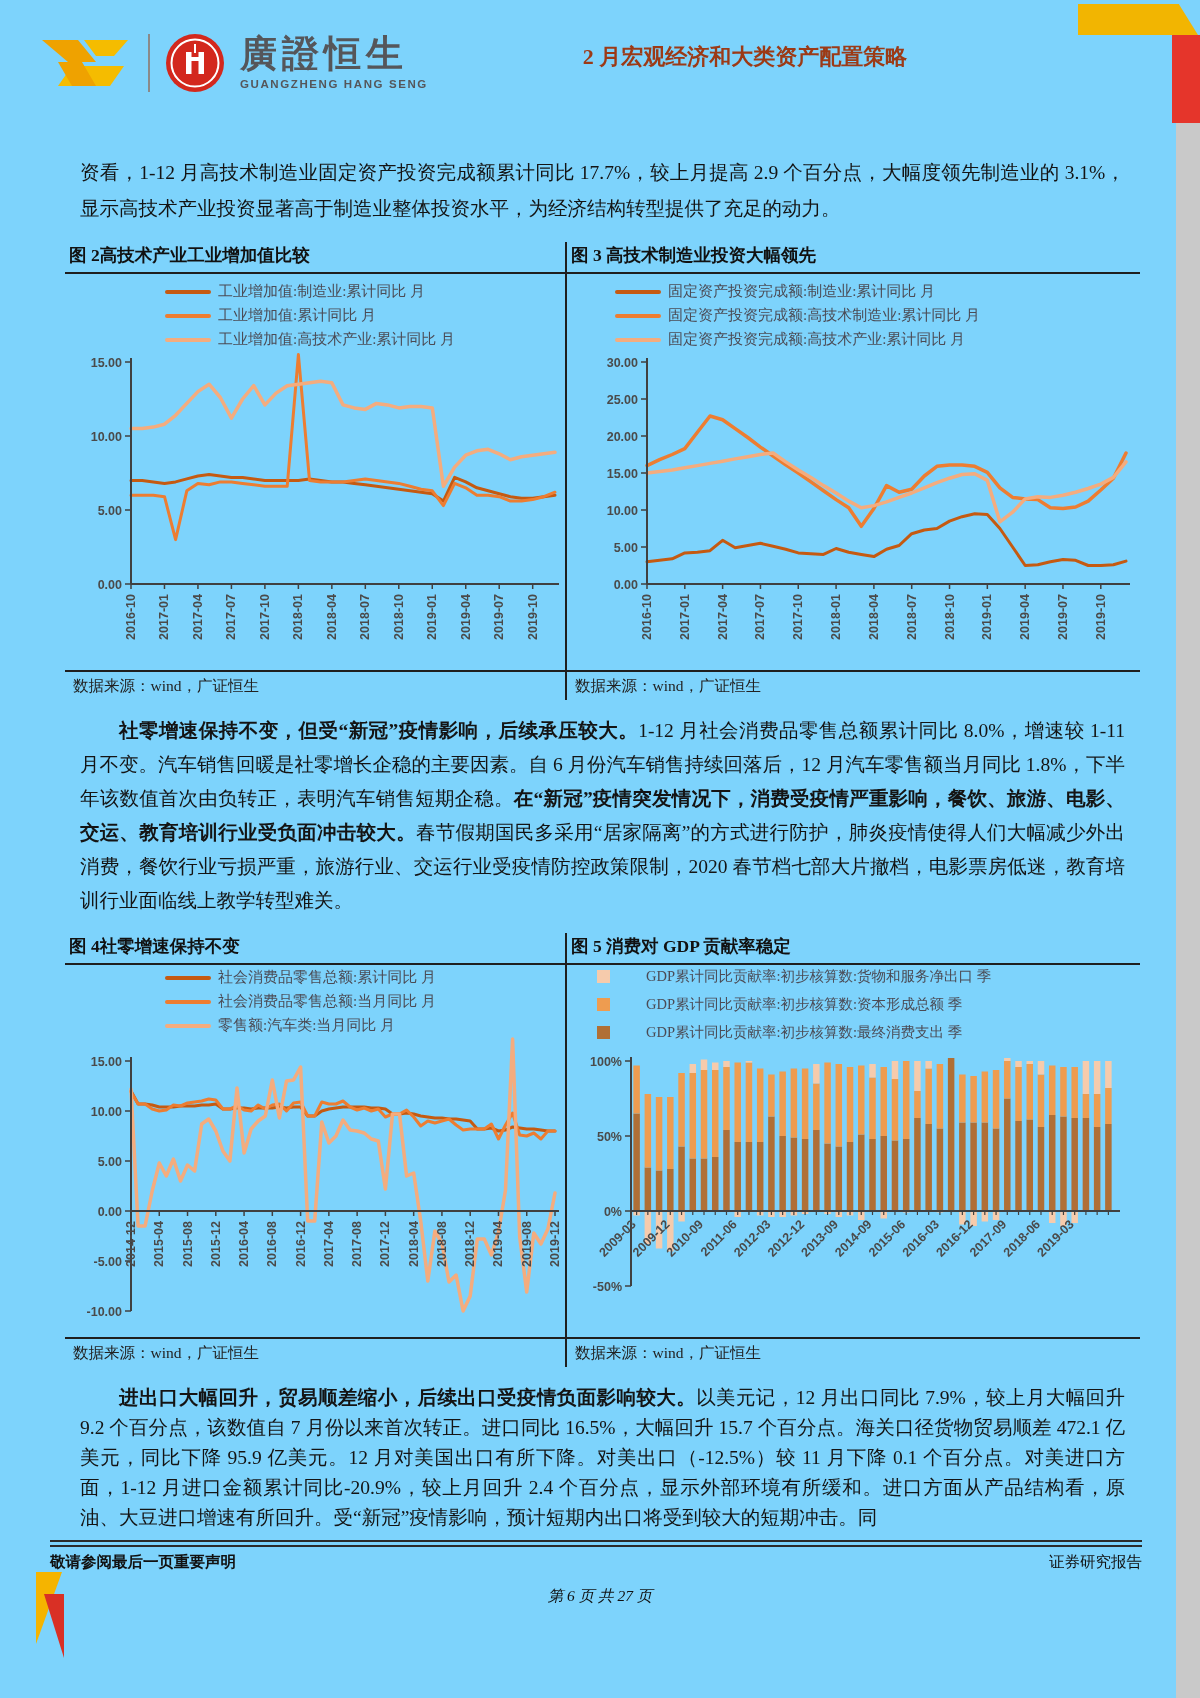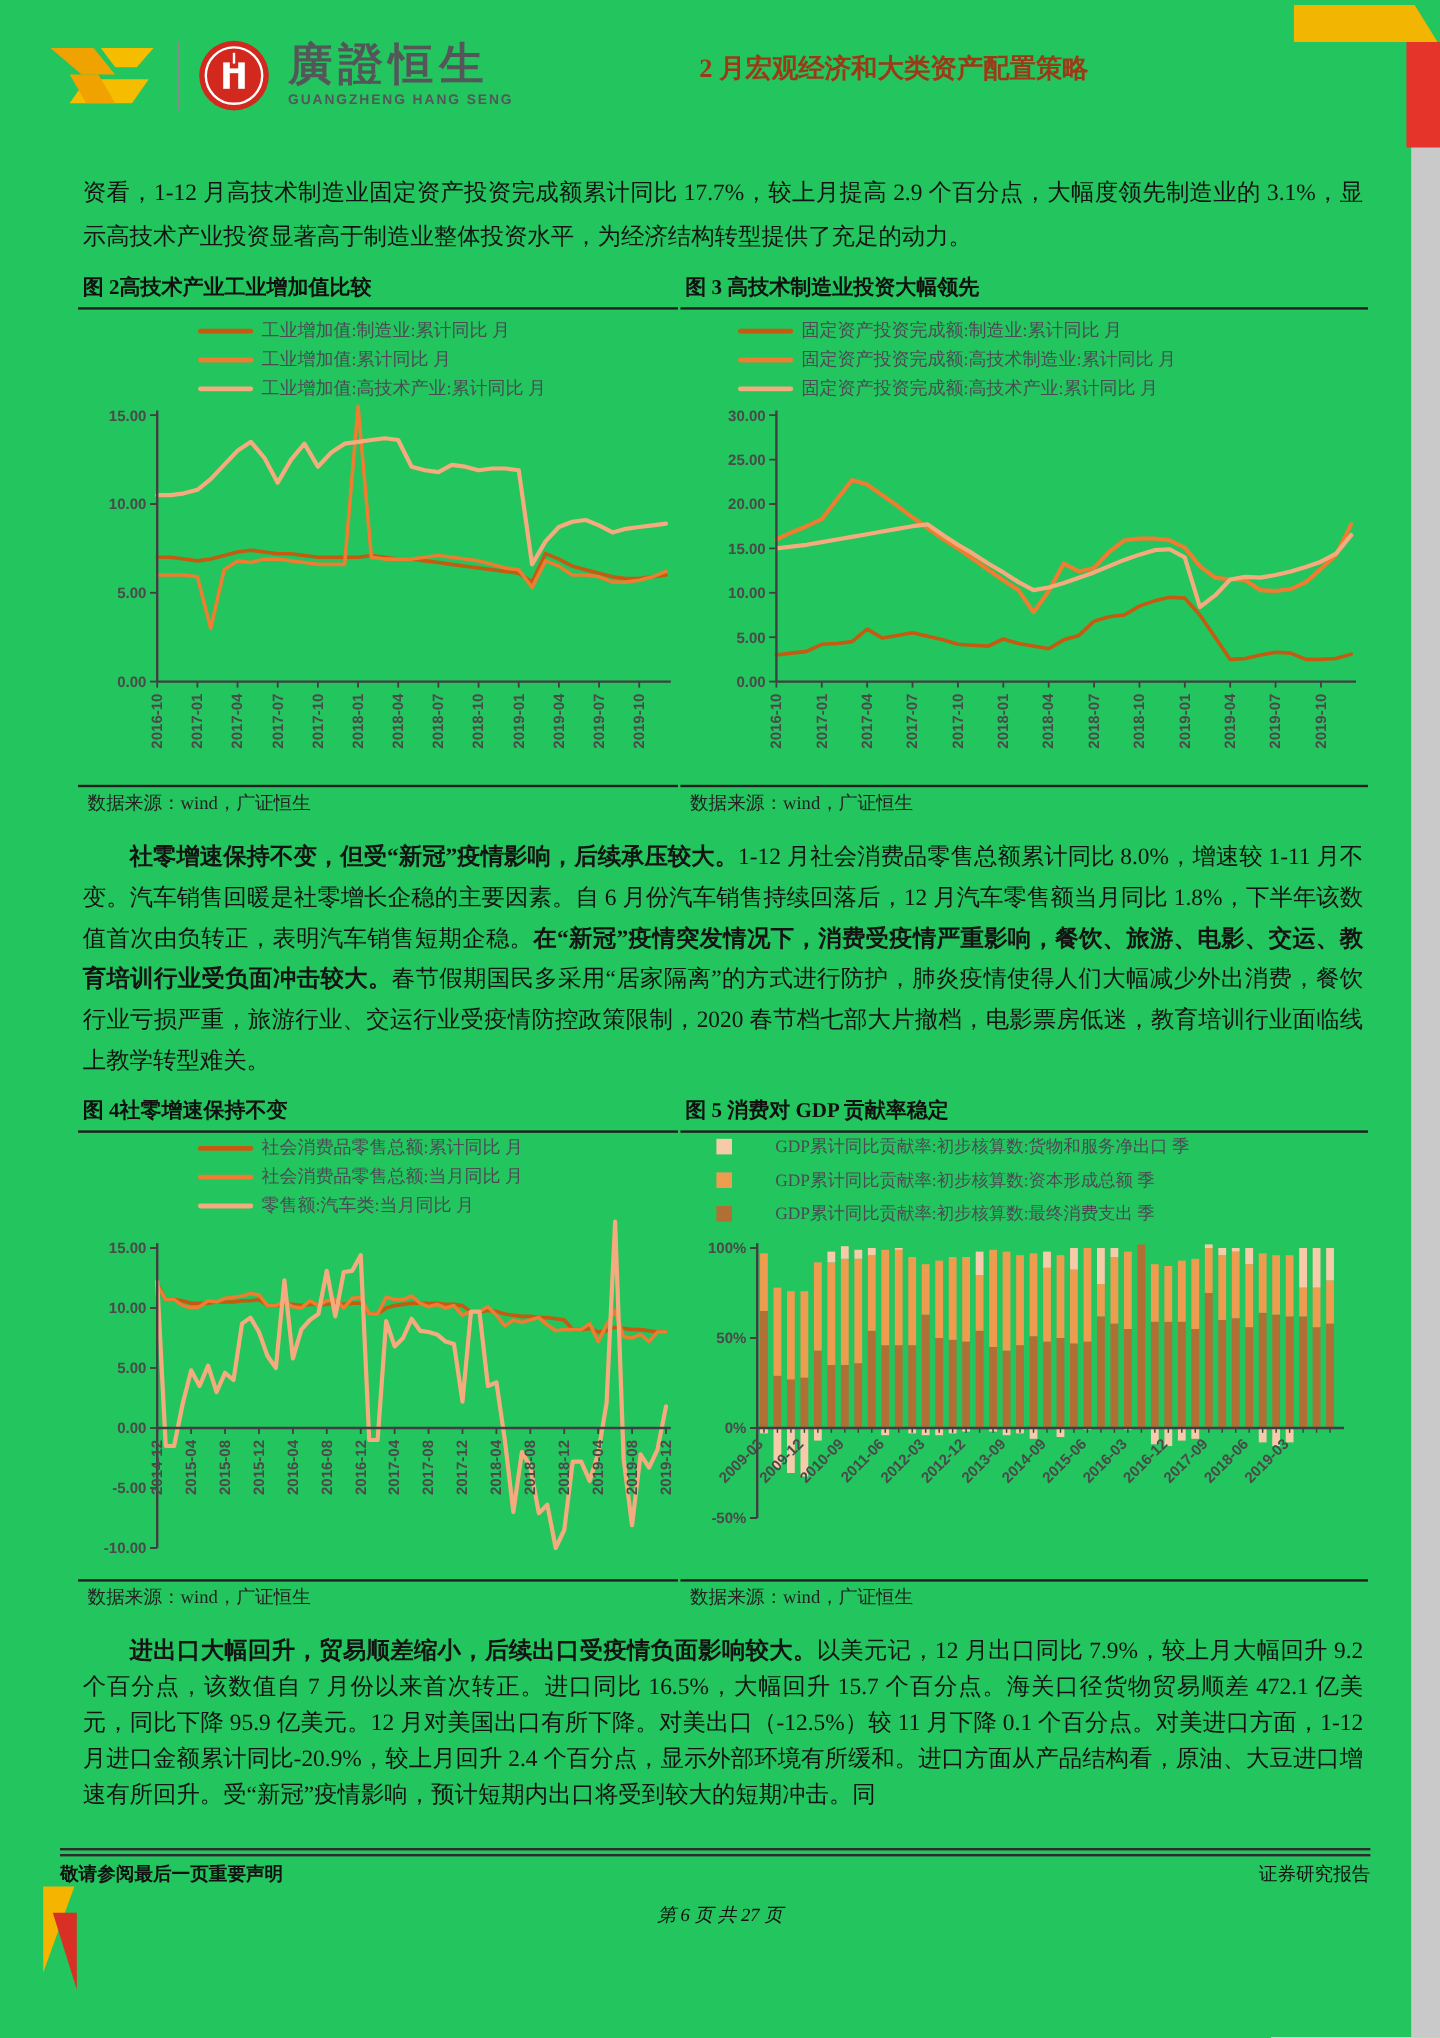--- a/index.html
+++ b/index.html
@@ -1,16 +1,16 @@
 <!DOCTYPE html>
 <html><head>
 <meta charset="utf-8">
 <style>
   html,body{margin:0;padding:0;background:#fff;}
-  .page{position:relative;width:1200px;height:1698px;background:#22c55e;overflow:hidden;
+  .page{position:relative;width:1200px;height:1698px;background:#7dd3fc;overflow:hidden;
         font-family:"Liberation Serif", serif;}
   
   .deco-yellow{position:absolute;left:1078px;top:4px;width:120px;height:31px;background:#F2B501;
     clip-path:polygon(0 0,84% 0,100% 100%,0 100%);}
   .deco-red{position:absolute;left:1172px;top:35px;width:28px;height:88px;background:#E5352B;}
   .deco-gray{position:absolute;left:1176px;top:123px;width:24px;height:1575px;background:#C9C9C9;}
   .deco-bl-yellow{position:absolute;left:36px;top:1572px;width:0;height:0;
     border-top:72px solid #F5B400;border-right:26px solid transparent;}
   .deco-bl-red{position:absolute;left:44px;top:1594px;width:0;height:0;
     border-top:64px solid #D93025;border-left:20px solid transparent;}
@@ -18,28 +18,28 @@
   .brand{position:absolute;left:38px;top:32px;display:flex;align-items:center;gap:14px;}
   .brand-divider{width:2px;height:58px;background:#8a8a8a;}
   .brand-text{display:flex;flex-direction:column;line-height:1;}
   .brand-cn{font-family:"Liberation Sans",sans-serif;font-size:37px;font-weight:bold;color:#55565a;letter-spacing:5px;}
   .brand-en{font-family:Liberation Sans, sans-serif;font-size:11.5px;font-weight:bold;color:#55565a;
     letter-spacing:1.6px;margin-top:7px;}
   .doc-title{position:absolute;left:520px;top:42px;width:450px;text-align:center;
     font-size:22px;font-weight:bold;color:#9C3A16;}
   
   main{position:absolute;left:65px;top:140px;width:1075px;}
-  .para{margin:4px;font-size:19.5px;line-height:34px;color:#141414;text-align:justify;}
+  .para{margin:15px;font-size:19.5px;line-height:34px;color:#141414;text-align:justify;}
   .para.p1{line-height:36px;}
   .para.indent{text-indent:2em;}
   .para.p2{margin-top:14px;}
   .para.p3{margin-top:16px;line-height:30px;}
   .seg-bold{font-weight:bold;}
   
-  .fig-row{display:flex;margin-top:10px;align-items:center;}
+  .fig-row{display:flex;margin-top:10px;}
   .fig-cell{display:flex;flex-direction:column;}
   .fig-cell.c-left{width:500px;}
   .fig-cell.c-right{width:573px;}
   .fig-divider{width:2px;background:#1f1f1f;}
   .fig-title{height:26px;line-height:24px;font-size:17.5px;font-weight:bold;color:#111;
     border-bottom:2px solid #1f1f1f;padding:1px 2px 3px 4px;}
   .fig-body{position:relative;}
   .row1 .fig-body{height:396px;}
   .row2 .fig-body{height:372px;}
   .fig-source{height:28px;line-height:27px;border-top:2px solid #1f1f1f;

